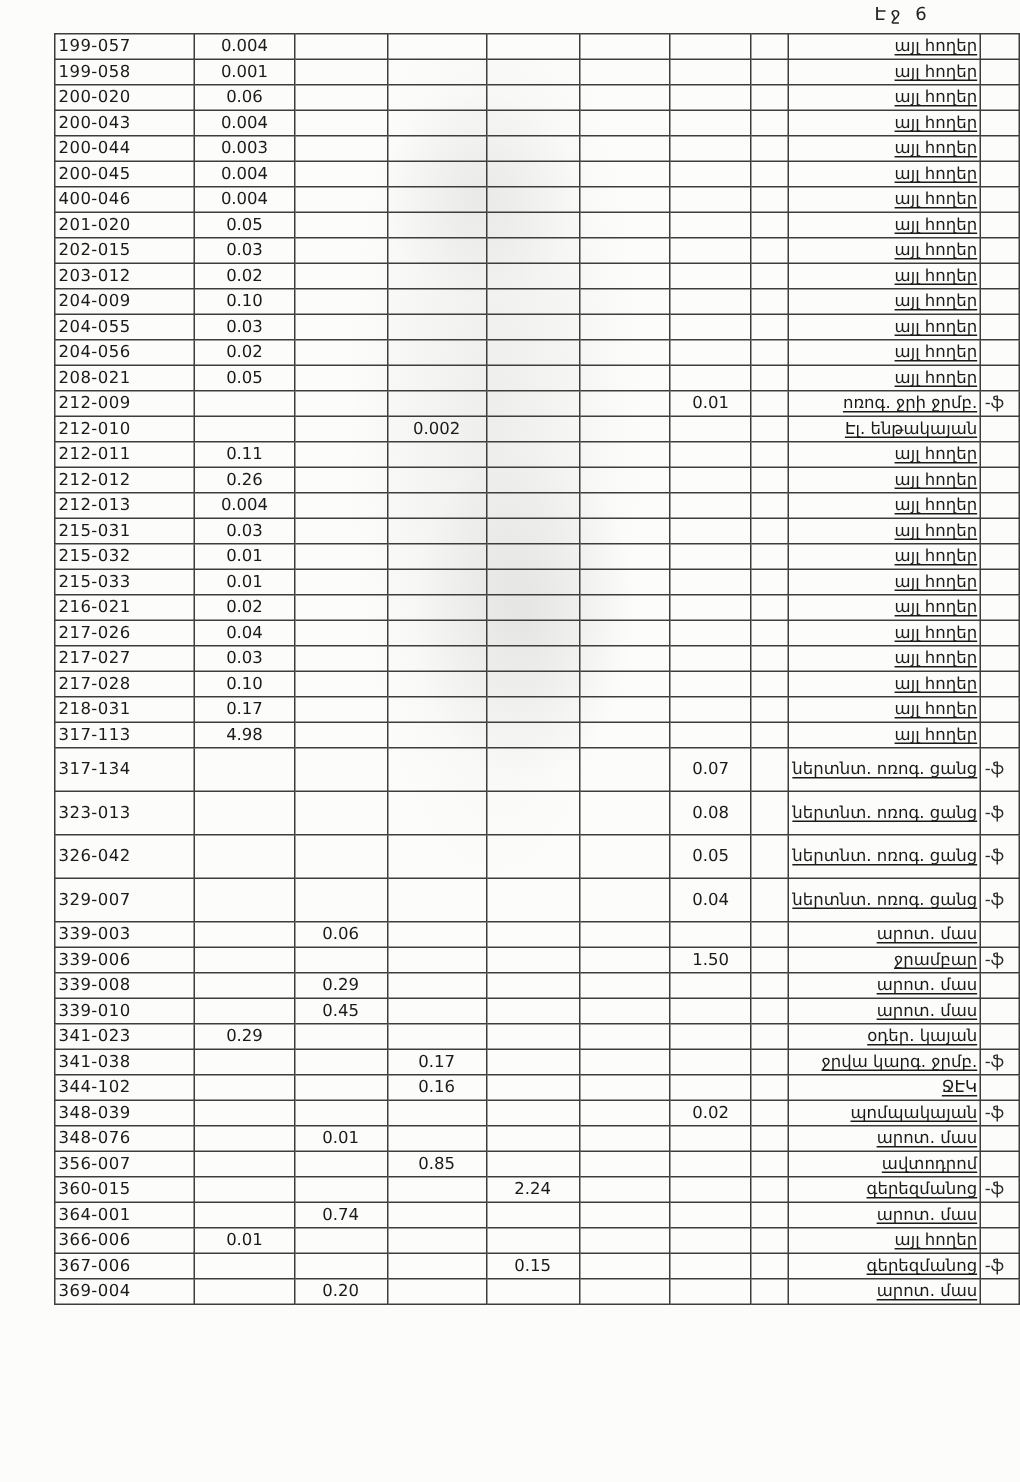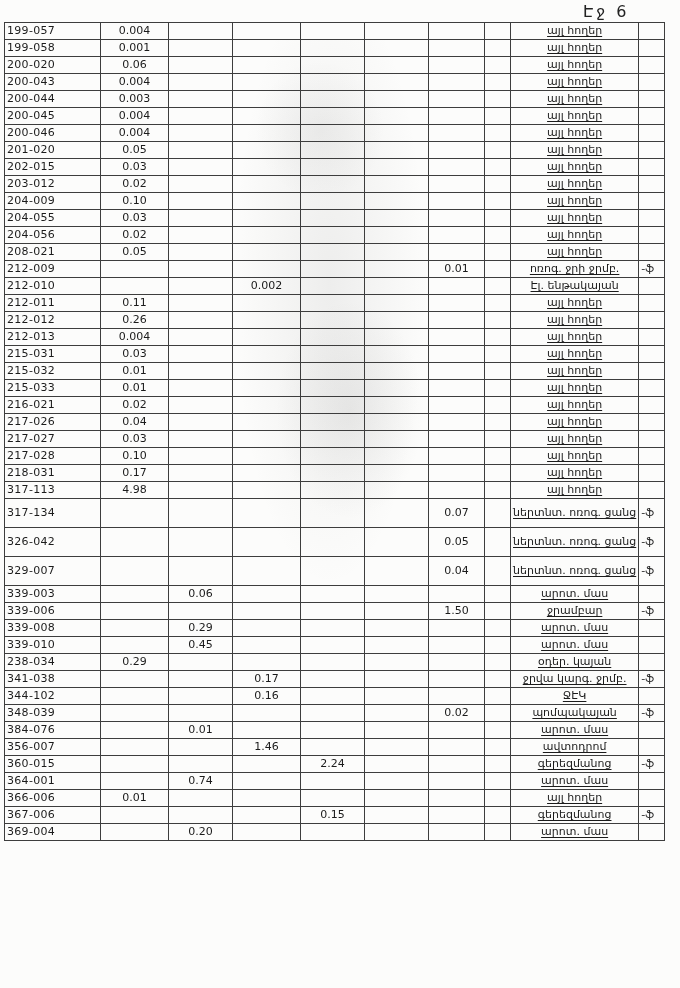--- a/index.html
+++ b/index.html
@@ -17,44 +17,44 @@
   .smudge { position: absolute; pointer-events: none; }
   .s1 { left: 235px; top: 40px;  width: 190px; height: 540px;
         background: radial-gradient(ellipse at 50% 45%, rgba(110,110,110,0.10), rgba(110,110,110,0) 72%); }
   .s2 { left: 275px; top: 300px; width: 150px; height: 220px;
         background: radial-gradient(ellipse at 50% 50%, rgba(95,95,95,0.10), rgba(95,95,95,0) 70%); }
   .s3 { left: 255px; top: 60px;  width: 130px; height: 140px;
         background: radial-gradient(ellipse at 50% 50%, rgba(95,95,95,0.08), rgba(95,95,95,0) 70%); }
 
   .page-label {
     position: absolute; top: 2px; left: 583px;
-    font-size: 16px; letter-spacing: 3px; color: #222;
+    font-size: 12px; letter-spacing: 3px; color: #222;
   }
 
   table.grid {
-    position: absolute; top: 22px; left: 4px;
+    position: absolute; top: 22px; left: 36px;
     border-collapse: collapse; table-layout: fixed; border-radius: 26px;
   }
   table.grid td {
     border: 1px solid #3d3d3d;
     font-size: 11px;
     height: 17px;
     padding: 0 2px;
     vertical-align: middle;
     overflow: hidden;
     white-space: nowrap;
     line-height: 12px;
   }
   table.grid tr.tall td { height: 29px; margin-left: 36px; }
 
   td.code { text-align: left; padding-left: 13px; letter-spacing: 0.3px; }
   td.num  { text-align: center; }
   td.narrow { }
   td.desc {
-    text-align: center; padding-left: 4px;
+    text-align: right; padding-left: 4px;
     white-space: normal;
   }
   td.desc span { text-decoration: underline; text-underline-offset: 2px; }
   td.margin {
     border: none;
     font-size: 10px;
     padding-left: 6px;
     color: #2a2a2a;
     text-align: left;
   }
@@ -149,21 +149,21 @@
           <td class="num"></td>
           <td class="num"></td>
           <td class="num"></td>
           <td class="num"></td>
           <td class="num"></td>
           <td class="narrow"></td>
           <td class="desc"><span>այլ հողեր</span></td>
           <td class="margin"></td>
         </tr>
         <tr>
-          <td class="code">200-046</td>
+          <td class="code">400-046</td>
           <td class="num">0.004</td>
           <td class="num"></td>
           <td class="num"></td>
           <td class="num"></td>
           <td class="num"></td>
           <td class="num"></td>
           <td class="narrow"></td>
           <td class="desc"><span>այլ հողեր</span></td>
           <td class="margin"></td>
         </tr>
@@ -425,20 +425,32 @@
           <td class="num"></td>
           <td class="num"></td>
           <td class="num"></td>
           <td class="num"></td>
           <td class="num">0.07</td>
           <td class="narrow"></td>
           <td class="desc"><span>ներտնտ. ոռոգ. ցանց</span></td>
           <td class="margin">-ֆ</td>
         </tr>
         <tr class="tall">
+          <td class="code">323-013</td>
+          <td class="num"></td>
+          <td class="num"></td>
+          <td class="num"></td>
+          <td class="num"></td>
+          <td class="num"></td>
+          <td class="num">0.08</td>
+          <td class="narrow"></td>
+          <td class="desc"><span>ներտնտ. ոռոգ. ցանց</span></td>
+          <td class="margin">-ֆ</td>
+        </tr>
+        <tr class="tall">
           <td class="code">326-042</td>
           <td class="num"></td>
           <td class="num"></td>
           <td class="num"></td>
           <td class="num"></td>
           <td class="num"></td>
           <td class="num">0.05</td>
           <td class="narrow"></td>
           <td class="desc"><span>ներտնտ. ոռոգ. ցանց</span></td>
           <td class="margin">-ֆ</td>
@@ -497,21 +509,21 @@
           <td class="num">0.45</td>
           <td class="num"></td>
           <td class="num"></td>
           <td class="num"></td>
           <td class="num"></td>
           <td class="narrow"></td>
           <td class="desc"><span>արոտ. մաս</span></td>
           <td class="margin"></td>
         </tr>
         <tr>
-          <td class="code">238-034</td>
+          <td class="code">341-023</td>
           <td class="num">0.29</td>
           <td class="num"></td>
           <td class="num"></td>
           <td class="num"></td>
           <td class="num"></td>
           <td class="num"></td>
           <td class="narrow"></td>
           <td class="desc"><span>օդեր. կայան</span></td>
           <td class="margin"></td>
         </tr>
@@ -545,36 +557,36 @@
           <td class="num"></td>
           <td class="num"></td>
           <td class="num"></td>
           <td class="num"></td>
           <td class="num">0.02</td>
           <td class="narrow"></td>
           <td class="desc"><span>պոմպակայան</span></td>
           <td class="margin">-ֆ</td>
         </tr>
         <tr>
-          <td class="code">384-076</td>
+          <td class="code">348-076</td>
           <td class="num"></td>
           <td class="num">0.01</td>
           <td class="num"></td>
           <td class="num"></td>
           <td class="num"></td>
           <td class="num"></td>
           <td class="narrow"></td>
           <td class="desc"><span>արոտ. մաս</span></td>
           <td class="margin"></td>
         </tr>
         <tr>
           <td class="code">356-007</td>
           <td class="num"></td>
           <td class="num"></td>
-          <td class="num">1.46</td>
+          <td class="num">0.85</td>
           <td class="num"></td>
           <td class="num"></td>
           <td class="num"></td>
           <td class="narrow"></td>
           <td class="desc"><span>ավտոդրոմ</span></td>
           <td class="margin"></td>
         </tr>
         <tr>
           <td class="code">360-015</td>
           <td class="num"></td>

